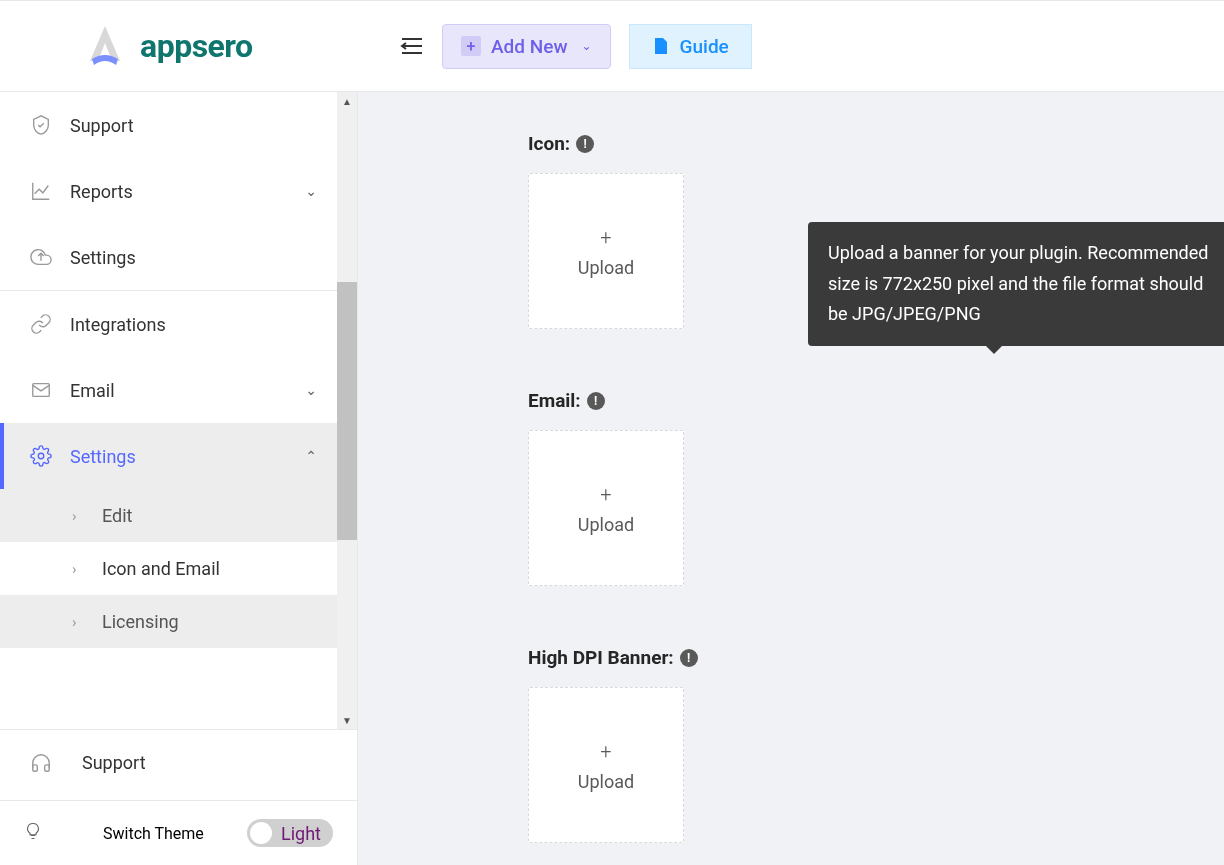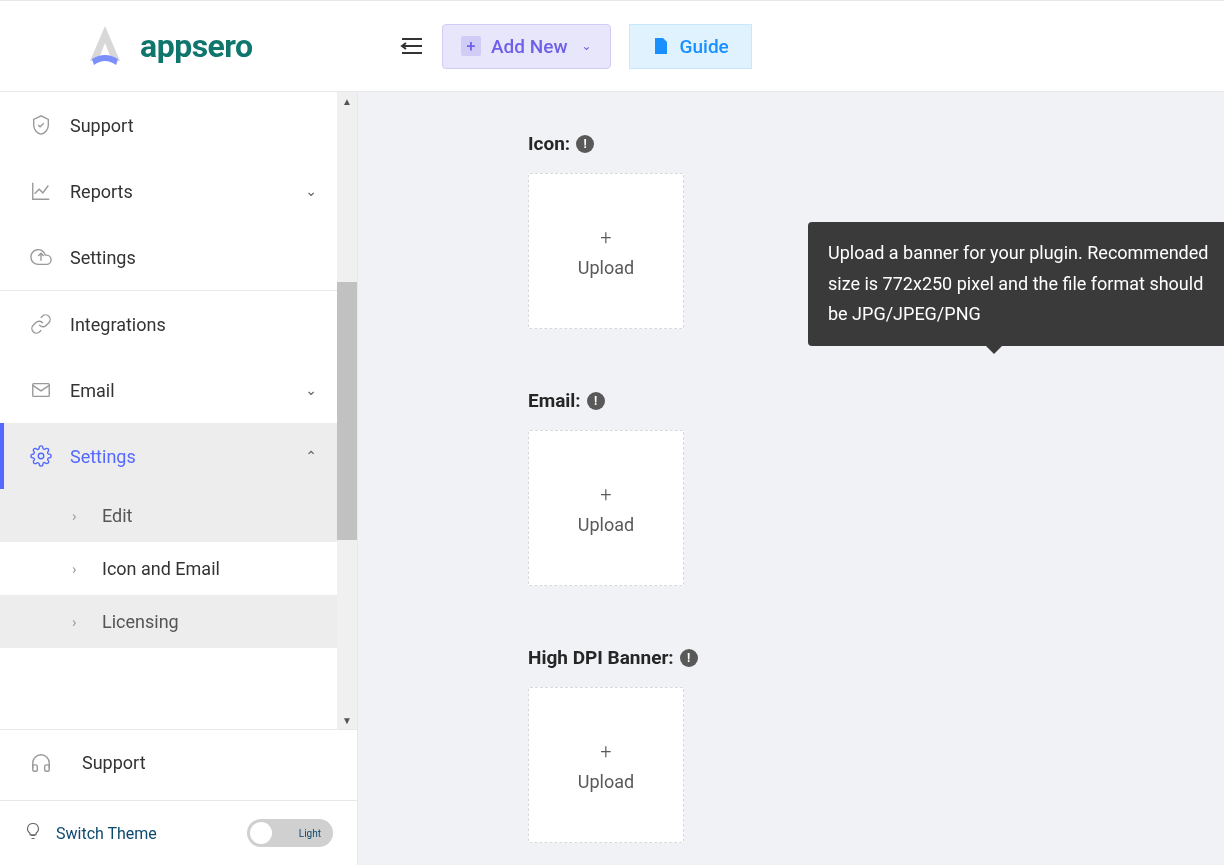--- a/index.html
+++ b/index.html
@@ -38,24 +38,24 @@
     .nav-separator { height: 1px; background: #e8e8e8; margin: 0; }
     
     .sub-items { background: #ededed; }
     .sub-item { display: flex; align-items: center; padding: 16px 30px 16px 72px; font-size: 18px; color: #555; cursor: pointer; gap: 16px; }
     .sub-item .sub-chevron { color: #999; font-size: 15px; width: 14px; }
     .sub-item.active { background: #fff; color: #333; }
     
     .sidebar-bottom { border-top: 1px solid #e8e8e8; }
     .support-item { display: flex; align-items: flex-start; padding: 22px 30px; font-size: 18px; color: #333; cursor: pointer; gap: 30px; }
     .theme-toggle { display: flex; align-items: center; padding: 18px 24px; border-top: 1px solid #e8e8e8; gap: 14px; }
-    .theme-toggle-label { font-size: 16px; color: #0c4a6e; flex: 1; }
+    .theme-toggle-label { font-size: 16px; color: #000000; flex: 1; margin-left: 47px; }
     .toggle-switch { width: 86px; height: 28px; background: #d0d0d0; border-radius: 14px; position: relative; cursor: pointer; display: flex; align-items: center; justify-content: flex-end; padding: 0 12px 0 4px; }
     .toggle-switch::before { content: ''; width: 22px; height: 22px; background: #fff; border-radius: 50%; position: absolute; left: 3px; }
-    .toggle-switch span { color: #0c4a6e; font-size: 10px; text-align: center; }
+    .toggle-switch span { color: #701a75; font-size: 18px; text-align: center; }
     
     .main { flex: 1; background: #f0f2f5; padding: 40px 40px; overflow: hidden; position: relative; }
     
     .form-group { margin-bottom: 50px; padding-left: 130px; }
     .form-label { font-size: 19px; font-weight: 700; color: #262626; display: flex; align-items: center; gap: 6px; margin-bottom: 18px; }
     .info-icon { width: 18px; height: 18px; background: #595959; color: #fff; border-radius: 50%; display: inline-flex; align-items: center; justify-content: center; font-size: 12px; font-weight: bold; }
     
     .upload-box { width: 156px; height: 156px; border: 1px dashed #d9d9d9; background: #fff; display: flex; flex-direction: column; align-items: center; justify-content: center; gap: 8px; cursor: pointer; border-radius: 2px; }
     .upload-plus { font-size: 20px; color: #595959; font-weight: 300; }
     .upload-text { font-size: 18px; color: #595959; }

